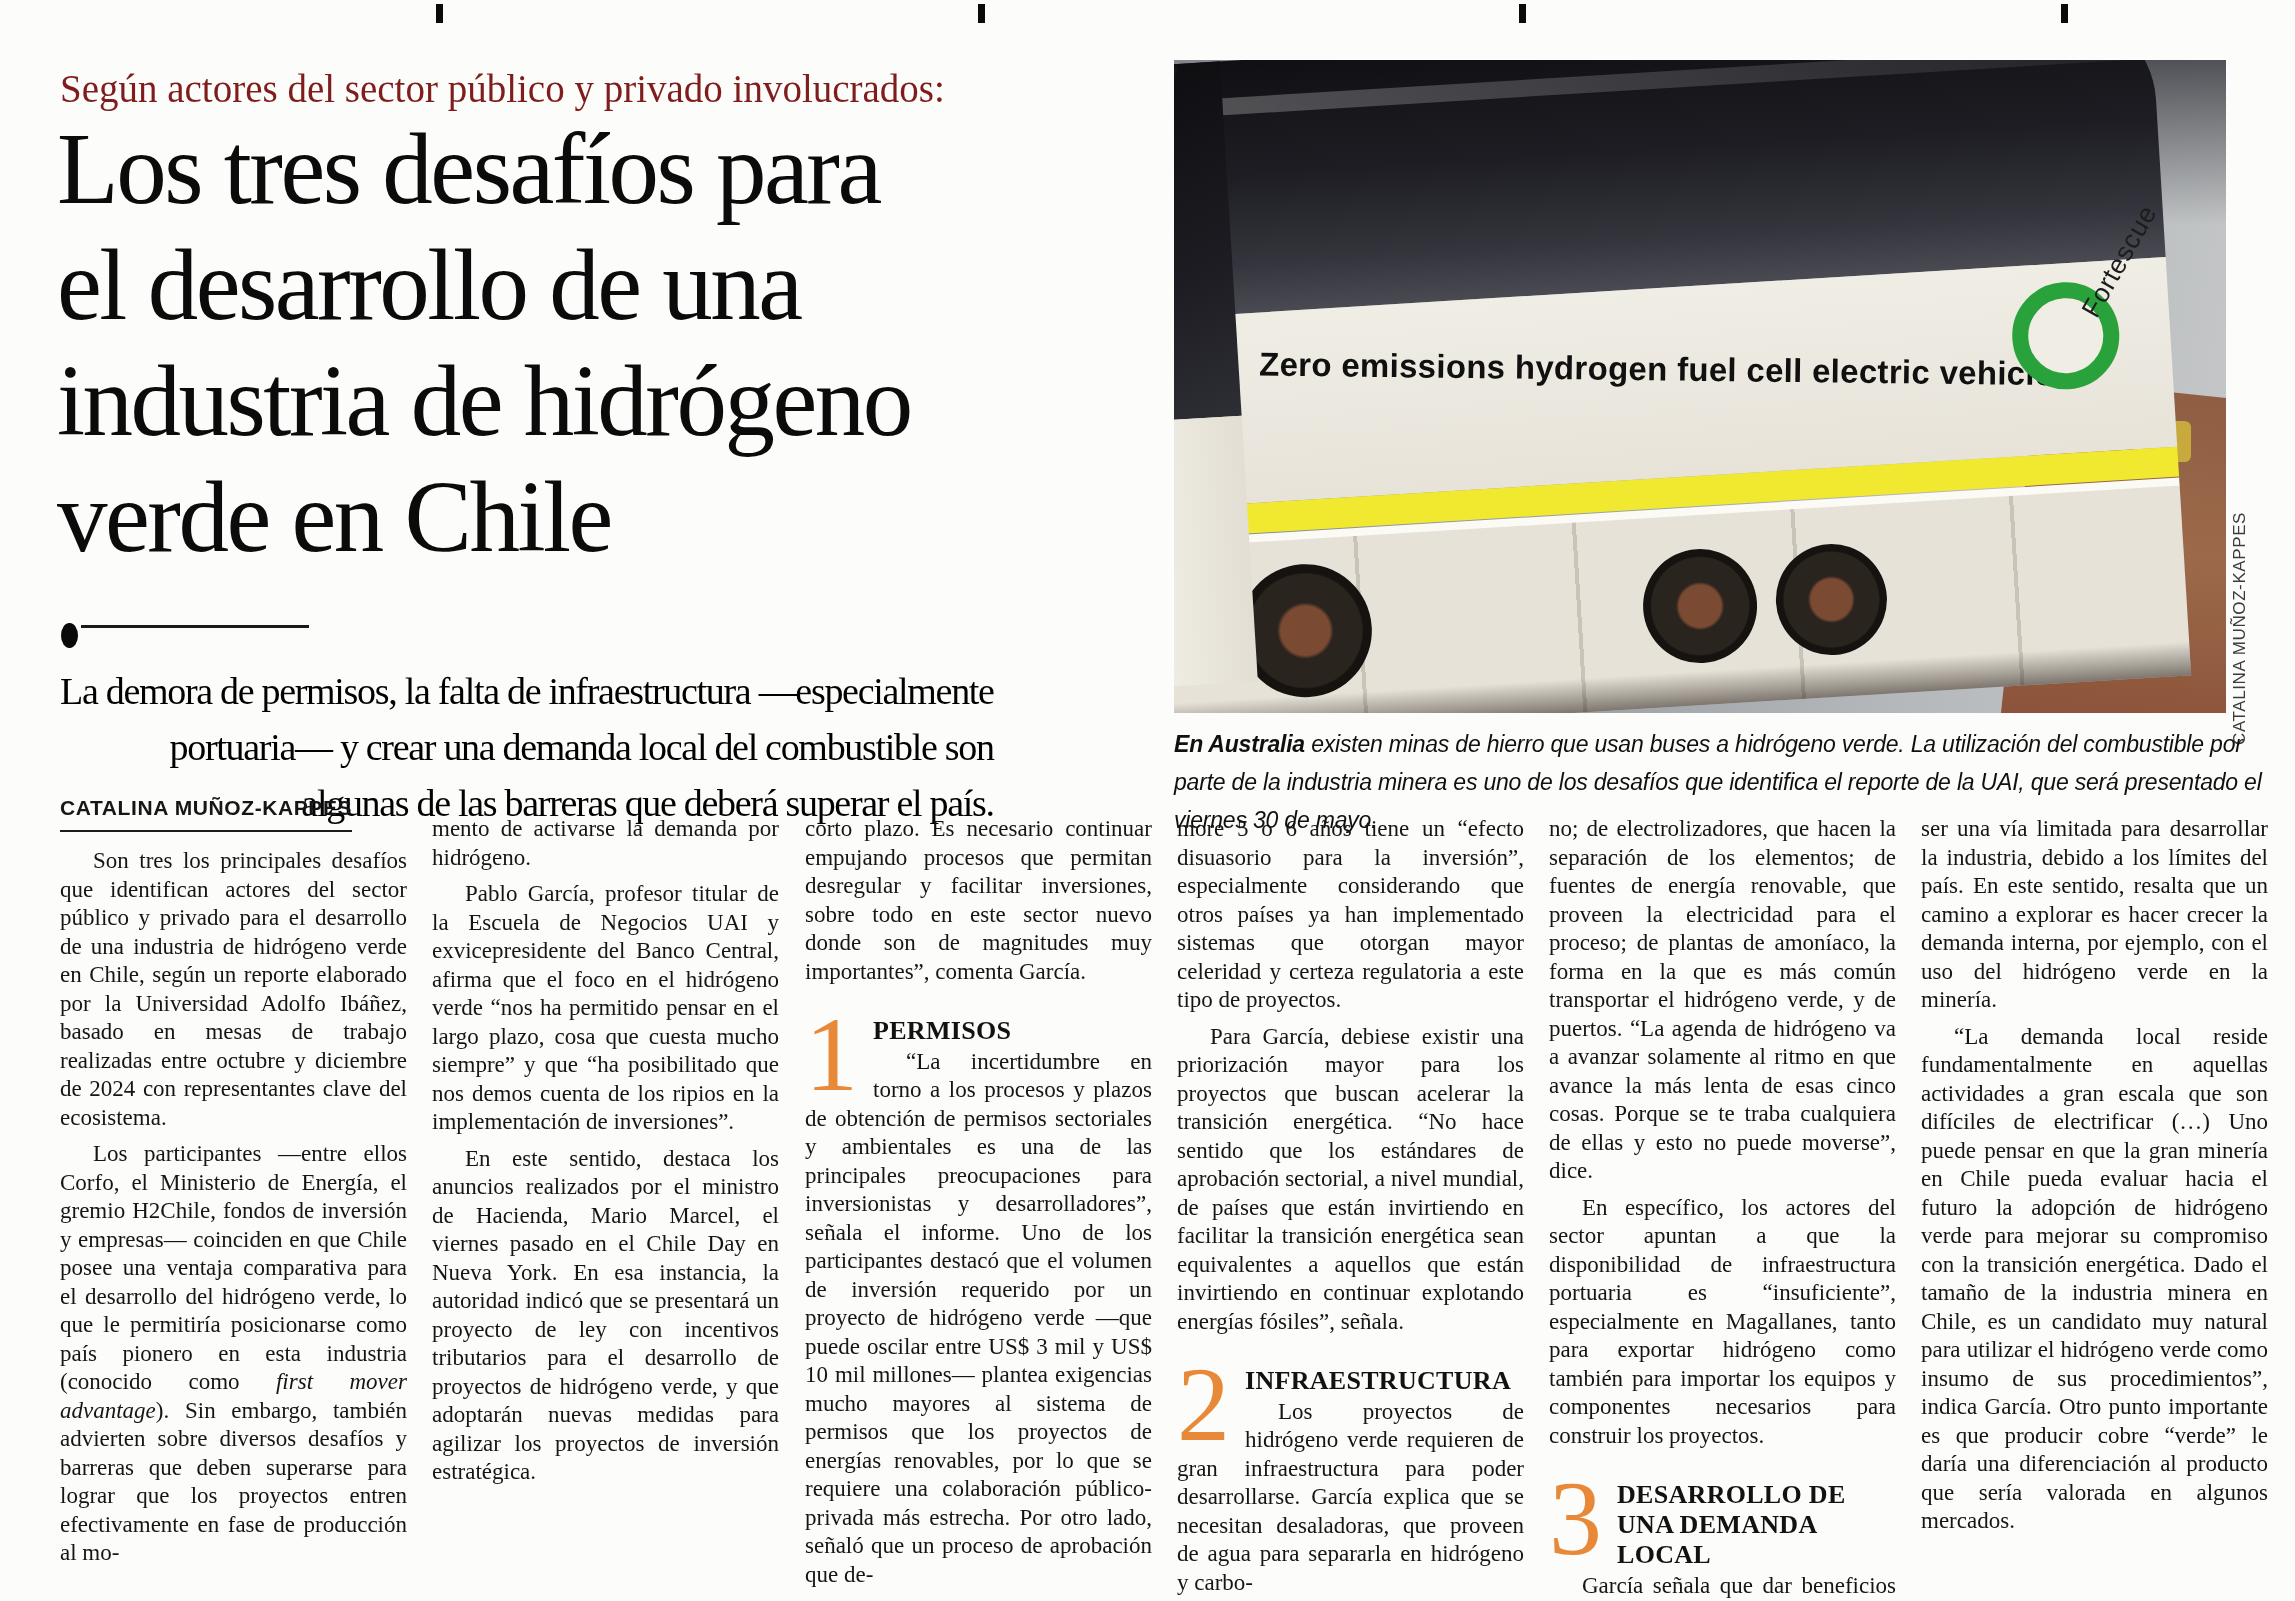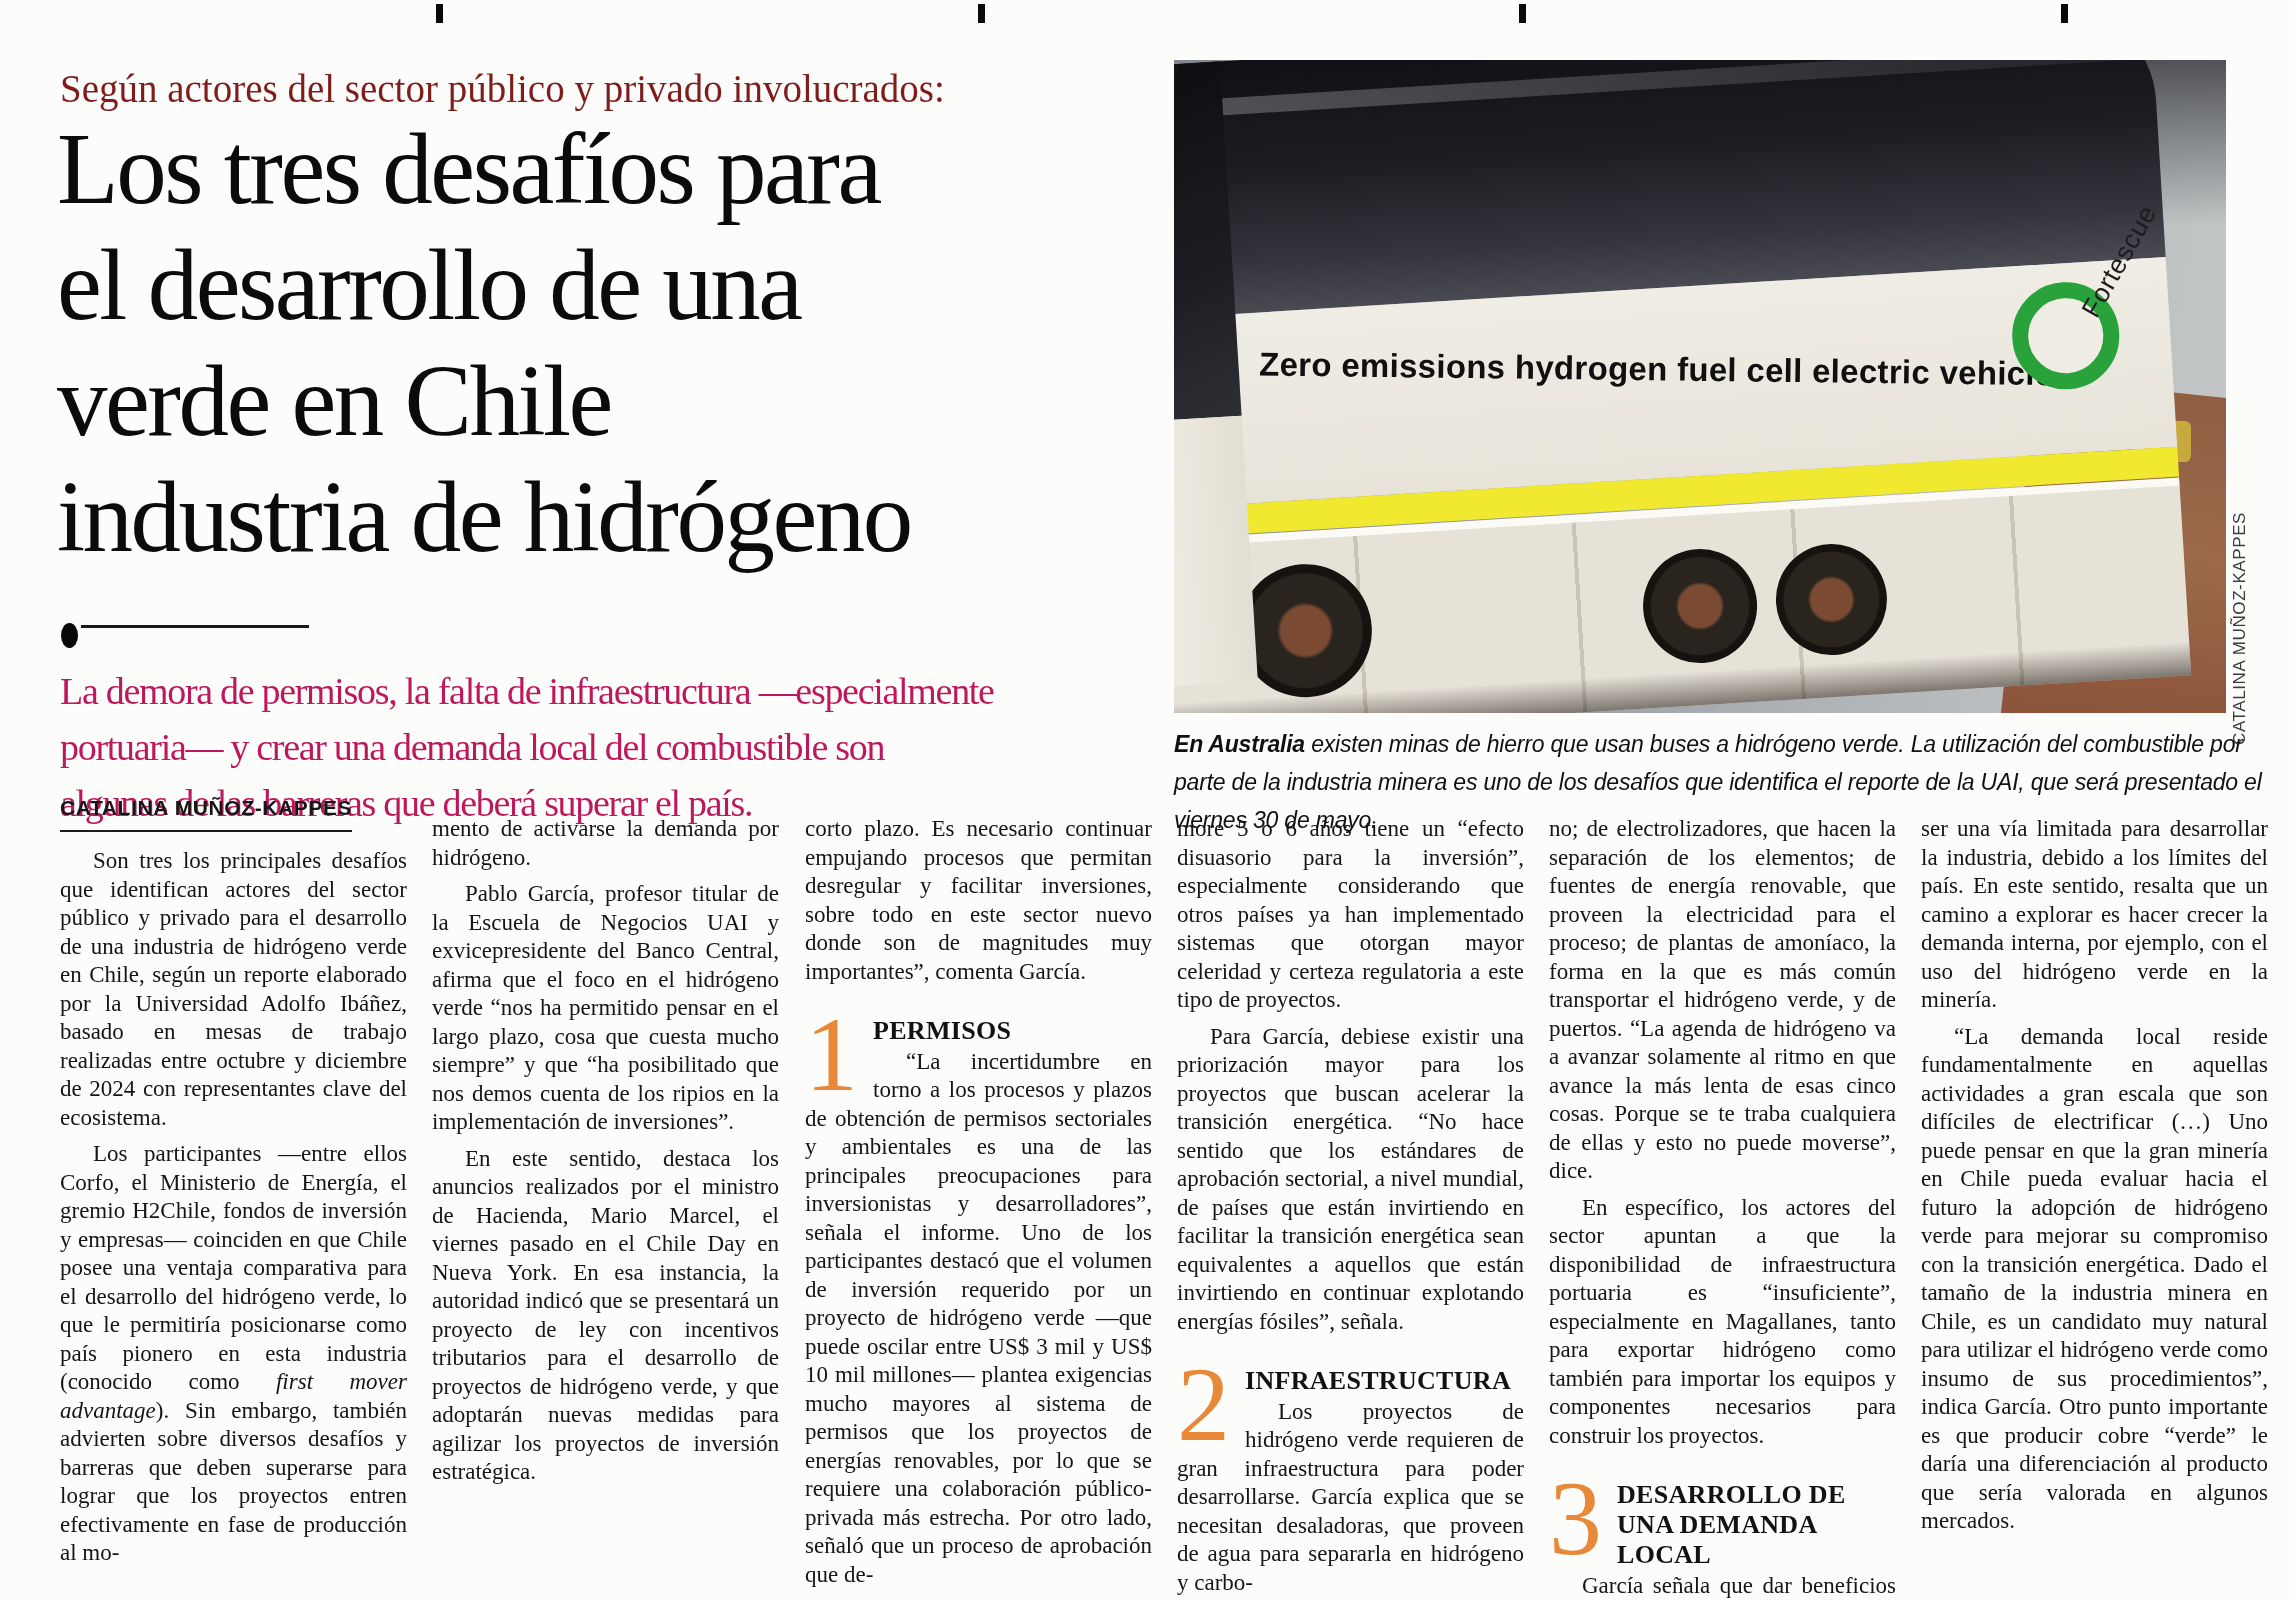--- a/index.html
+++ b/index.html
@@ -10,21 +10,21 @@
   
   .kicker{position:absolute;left:60px;top:66px;font-size:39px;letter-spacing:0;color:#7f1d1d;white-space:nowrap;}
   
   .headline{position:absolute;left:57px;top:111px;line-height:116px;font-size:101px;
             letter-spacing:-2.5px;color:#0b0b0b;}
   .headline span{display:block;white-space:nowrap;}
   
   .divider-dot{position:absolute;left:61px;top:623px;width:16.5px;height:25px;background:#0a0a0a;border-radius:50%;}
   .divider-rule{position:absolute;left:81px;top:625px;width:228px;height:2.5px;background:#1a1a1a;}
   
-  .deck{position:absolute;left:60px;top:663px;font-size:38px;line-height:56px;letter-spacing:-1.3px;color:#be185d;}
+  .deck{position:absolute;left:60px;top:663px;font-size:38px;line-height:56px;letter-spacing:-1.3px;color:#000000;text-align:right;}
   .deck span{display:block;white-space:nowrap;}
   
   .byline{position:absolute;left:60px;top:796px;font-family:"Liberation Sans",sans-serif;
           font-size:21px;font-weight:700;letter-spacing:0.6px;color:#161616;
           border-bottom:2.5px solid #1c1c1c;padding-bottom:10px;}
   
   .col{position:absolute;width:347px;font-size:23px;line-height:28.5px;text-align:justify;
        hyphens:auto;-webkit-hyphens:auto;color:#151515;}
   .col p{margin:0;}
   .col p.indent{text-indent:33px;}
@@ -95,22 +95,22 @@
   <div class="tick" style="left:436px;"></div>
   <div class="tick" style="left:978px;"></div>
   <div class="tick" style="left:1519px;"></div>
   <div class="tick" style="left:2061px;"></div>
 
   <div class="kicker">Según actores del sector público y privado involucrados:</div>
 
   <h1 class="headline" style="margin:0;font-weight:400;">
     <span>Los tres desafíos para</span>
     <span>el desarrollo de una</span>
+    <span>industria de hidrógeno</span>
     <span>verde en Chile</span>
-    <span>industria de hidrógeno</span>
   </h1>
 
   <div class="divider-dot"></div>
   <div class="divider-rule"></div>
 
   <div class="deck">
     <span>La demora de permisos, la falta de infraestructura —especialmente</span>
     <span>portuaria— y crear una demanda local del combustible son</span>
     <span>algunas de las barreras que deberá superar el país.</span>
   </div>

